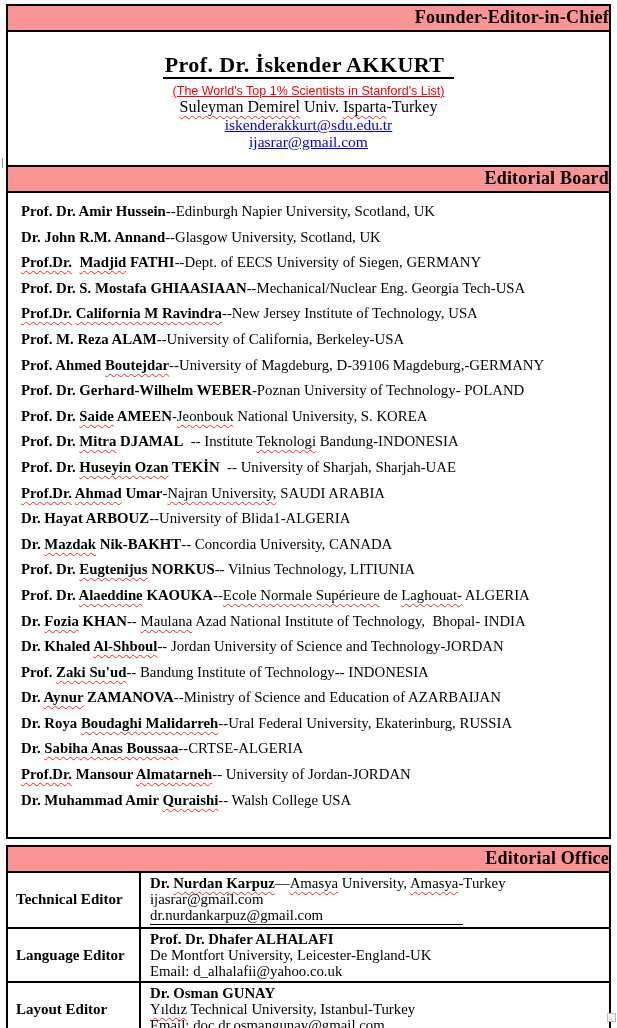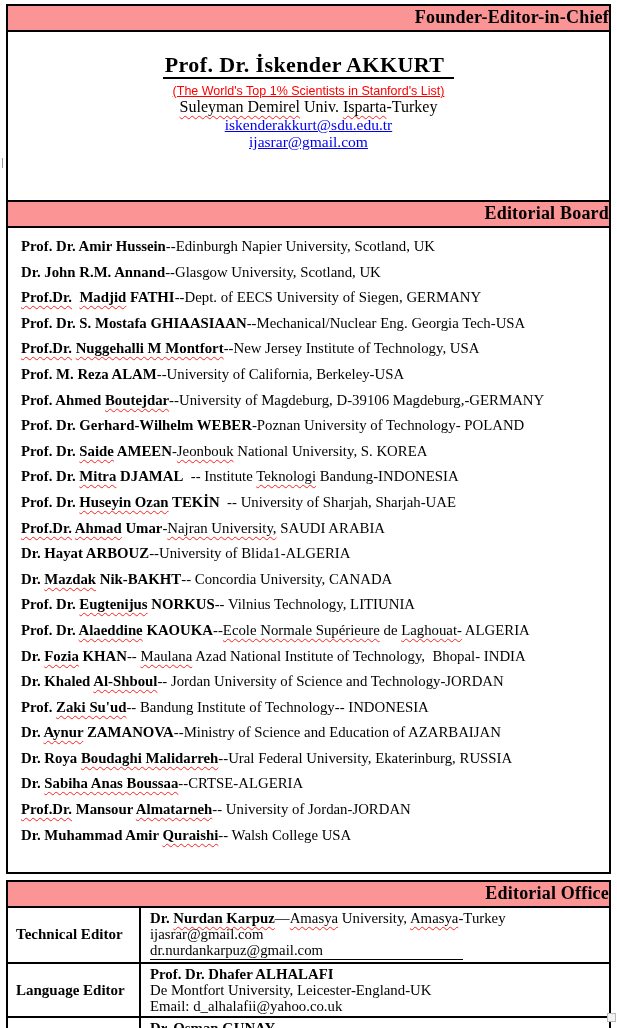--- a/index.html
+++ b/index.html
@@ -20,21 +20,21 @@
     font-weight: bold;
     font-size: 18px;
     padding: 1px 0 2px;
     letter-spacing: 0.2px;
   }
   .stack { margin-top: -2px; }
 
   
   .founder-box {
     border: 2px solid #000;
-    height: 172px;
+    height: 137px;
     text-align: center;
   }
   .chief-name { margin-top: 20px; font-size: 22px; font-weight: bold; letter-spacing: 0.4px; }
   .chief-name .uline-thick { border-bottom: 2px solid #000; padding: 0 10px 0 2px; }
   .chief-sub { margin-top: 6px; font-family: "Liberation Sans", sans-serif; font-size: 12.5px; color: #FF0000; }
   .chief-sub span { text-decoration: underline; }
   .chief-aff { font-size: 16px; }
   .email-line { font-size: 15.5px; line-height: 17px; }
   a.email { color: #0000EE; text-decoration: underline; cursor: pointer; }
 
@@ -105,21 +105,21 @@
     </div>
   </div>
 
   <div class="band stack">Editorial Board</div>
 
   <div class="members-box stack">
       <div class="member"><b>Prof. Dr. Amir Hussein</b><span>--Edinburgh Napier University, Scotland, UK</span></div>
       <div class="member"><b>Dr. John R.M. Annand</b><span>--Glasgow University, Scotland, UK</span></div>
       <div class="member"><b><span class="sq">Prof.Dr.</span>  <span class="sq">Madjid</span> FATHI</b><span>--Dept. of EECS University of Siegen, GERMANY</span></div>
       <div class="member"><b>Prof. Dr. S. Mostafa GHIAASIAAN</b><span>--Mechanical/Nuclear Eng. Georgia Tech-USA</span></div>
-      <div class="member"><b><span class="sq">Prof.Dr.</span> <span class="sq">Nuggehalli M Montfort</span></b><span>--New Jersey Institute of Technology, USA</span></div>
+      <div class="member"><b><span class="sq">Prof.Dr.</span> <span class="sq">California M Ravindra</span></b><span>--New Jersey Institute of Technology, USA</span></div>
       <div class="member"><b>Prof. M. Reza ALAM</b><span>--University of California, Berkeley-USA</span></div>
       <div class="member"><b>Prof. Ahmed <span class="sq">Boutejdar</span></b><span>--University of Magdeburg, D-39106 Magdeburg,-GERMANY</span></div>
       <div class="member"><b>Prof. Dr. Gerhard-Wilhelm WEBER</b><span>-Poznan University of Technology- POLAND</span></div>
       <div class="member"><b>Prof. Dr. <span class="sq">Saide</span> AMEEN</b><span>-<span class="sq">Jeonbouk</span> National University, S. KOREA</span></div>
       <div class="member"><b>Prof. Dr. <span class="sq">Mitra</span> DJAMAL</b><span>  -- Institute <span class="sq">Teknologi</span> Bandung-INDONESIA</span></div>
       <div class="member"><b>Prof. Dr. <span class="sq">Huseyin Ozan</span> TEKİN</b><span>  -- University of Sharjah, Sharjah-UAE</span></div>
       <div class="member"><b><span class="sq">Prof.Dr.</span> <span class="sq">Ahmad</span> Umar</b><span>-<span class="sq">Najran University,</span> SAUDI ARABIA</span></div>
       <div class="member"><b>Dr. Hayat ARBOUZ</b><span>--University of Blida1-ALGERIA</span></div>
       <div class="member"><b>Dr. <span class="sq">Mazdak</span> Nik-BAKHT</b><span>-- Concordia University, CANADA</span></div>
       <div class="member"><b>Prof. Dr. <span class="sq">Eugtenijus</span> NORKUS</b><span>-- Vilnius Technology, LITIUNIA</span></div>

